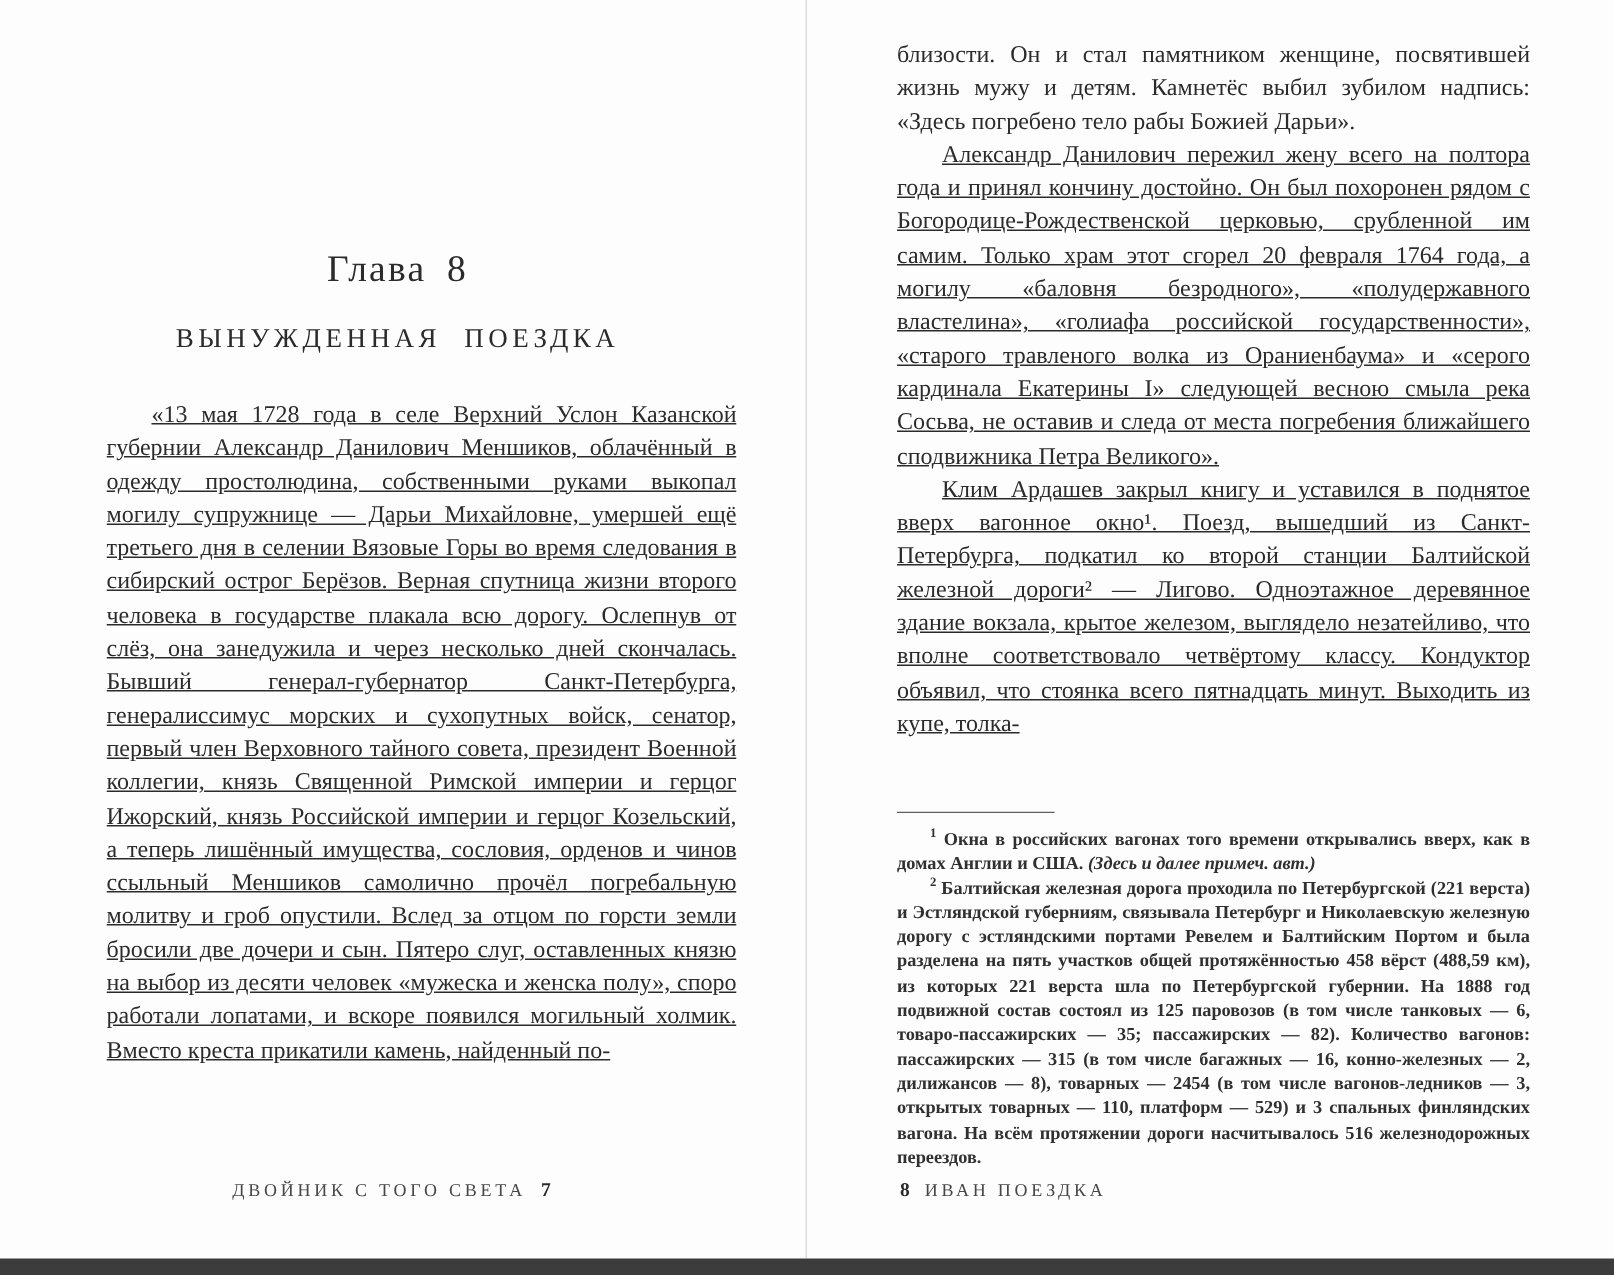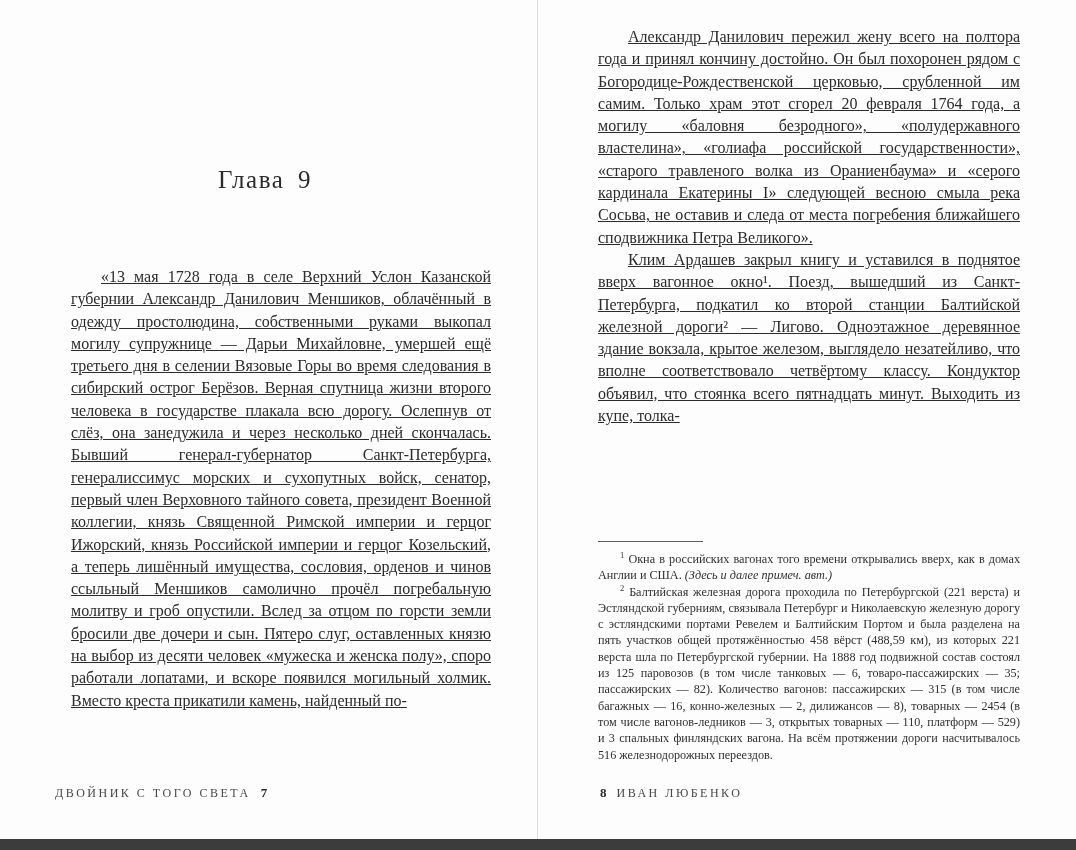--- a/index.html
+++ b/index.html
@@ -36,63 +36,66 @@
     text-align:justify; hyphens:auto; -webkit-hyphens:auto;
   }
   p.indent { text-indent:30px;text-decoration:underline; }
 
   .footnote-block { position:absolute; top:541px; left:0; width:422px; height:242px; overflow:hidden; }
   .fn-rule { width:105px; height:0; border-top:1px solid #5f5f5f; margin:0 0 9px 0; }
   p.footnote {
     margin:0; font-size:12.2px; line-height:16.3px;
     text-align:justify; text-indent:22px; hyphens:auto; -webkit-hyphens:auto;
     color:#303030;
+    font-weight:bold;
   }
   p.footnote sup { font-size:8.5px; line-height:0; }
   p.footnote i { font-style:italic; }
 
   .footer {
     position:absolute; top:785px; left:0; width:100%;
     font-size:12px; letter-spacing:2.5px; color:#474747;
     white-space:nowrap;
   }
-  .footer-left  { text-align:left; padding-right:8px; box-sizing:border-box; }
+  .footer-left  { text-align:center; padding-right:8px; box-sizing:border-box; }
   .footer-right { text-align:left; padding-left:2px; box-sizing:border-box; }
   .footer .pageno { font-weight:700; font-size:13px; color:#2b2b2b; letter-spacing:0; }
   .footer .runtitle { font-weight:400; }
   .footer-left .pageno  { margin-left:10px; }
   .footer-right .pageno { margin-right:10px; }
 </style>
 </head>
 <body>
 
 <div class="screen">
 
   <div class="page page-left">
-    <h1 class="chapter-label">Глава 9</h1>
+    <h1 class="chapter-label">Глава 8</h1>
+    <h2 class="chapter-title">ВЫНУЖДЕННАЯ ПОЕЗДКА</h2>
 
     <div class="left-body">
       <p class="body indent">«13 мая 1728 года в селе Верхний Услон Казанской губернии Александр Данилович Меншиков, облачённый в одежду простолюдина, собственными руками выкопал могилу супружнице — Дарьи Михайловне, умершей ещё третьего дня в селении Вязовые Горы во время следования в сибирский острог Берёзов. Верная спутница жизни второго человека в государстве плакала всю дорогу. Ослепнув от слёз, она занедужила и через несколько дней скончалась. Бывший генерал-губернатор Санкт-Петербурга, генералиссимус морских и сухопутных войск, сенатор, первый член Верховного тайного совета, президент Военной коллегии, князь Священной Римской империи и герцог Ижорский, князь Российской империи и герцог Козельский, а теперь лишённый имущества, сословия, орденов и чинов ссыльный Меншиков самолично прочёл погребальную молитву и гроб опустили. Вслед за отцом по горсти земли бросили две дочери и сын. Пятеро слуг, оставленных князю на выбор из десяти человек «мужеска и женска полу», споро работали лопатами, и вскоре появился могильный холмик. Вместо креста прикатили камень, найденный по-</p>
     </div>
 
     <div class="footer footer-left"><span class="runtitle">ДВОЙНИК С ТОГО СВЕТА</span><span class="pageno">7</span></div>
   </div>
 
   <div class="divider"></div>
 
   <div class="page page-right">
     <div class="right-body">
+      <p class="body">близости. Он и стал памятником женщине, посвятившей жизнь мужу и детям. Камнетёс выбил зубилом надпись: «Здесь погребено тело рабы Божией Дарьи».</p>
       <p class="body indent">Александр Данилович пережил жену всего на полтора года и принял кончину достойно. Он был похоронен рядом с Богородице-Рождественской церковью, срубленной им самим. Только храм этот сгорел 20 февраля 1764 года, а могилу «баловня безродного», «полудержавного властелина», «голиафа российской государственности», «старого травленого волка из Ораниенбаума» и «серого кардинала Екатерины I» следующей весною смыла река Сосьва, не оставив и следа от места погребения ближайшего сподвижника Петра Великого».</p>
       <p class="body indent">Клим Ардашев закрыл книгу и уставился в поднятое вверх вагонное окно¹. Поезд, вышедший из Санкт-Петербурга, подкатил ко второй станции Балтийской железной дороги² — Лигово. Одноэтажное деревянное здание вокзала, крытое железом, выглядело незатейливо, что вполне соответствовало четвёртому классу. Кондуктор объявил, что стоянка всего пятнадцать минут. Выходить из купе, толка-</p>
     </div>
 
     <div class="footnote-block">
       <div class="fn-rule"></div>
       <p class="footnote"><sup>1</sup> <span>Окна в российских вагонах того времени открывались вверх, как в домах Англии и США.</span> <i>(Здесь и далее примеч. авт.)</i></p>
       <p class="footnote"><sup>2</sup> <span>Балтийская железная дорога проходила по Петербургской (221 верста) и Эстляндской губерниям, связывала Петербург и Николаевскую железную дорогу с эстляндскими портами Ревелем и Балтийским Портом и была разделена на пять участков общей протяжённостью 458 вёрст (488,59 км), из которых 221 верста шла по Петербургской губернии. На 1888 год подвижной состав состоял из 125 паровозов (в том числе танковых — 6, товаро-пассажирских — 35; пассажирских — 82). Количество вагонов: пассажирских — 315 (в том числе багажных — 16, конно-железных — 2, дилижансов — 8), товарных — 2454 (в том числе вагонов-ледников — 3, открытых товарных — 110, платформ — 529) и 3 спальных финляндских вагона. На всём протяжении дороги насчитывалось 516 железнодорожных переездов.</span></p>
     </div>
 
-    <div class="footer footer-right"><span class="pageno">8</span><span class="runtitle">ИВАН ЛЮБЕНКО</span></div>
+    <div class="footer footer-right"><span class="pageno">8</span><span class="runtitle">ИВАН ПОЕЗДКА</span></div>
   </div>
 
   <div class="bottom-bar"></div>
 
 </div>
 
 </body></html>

